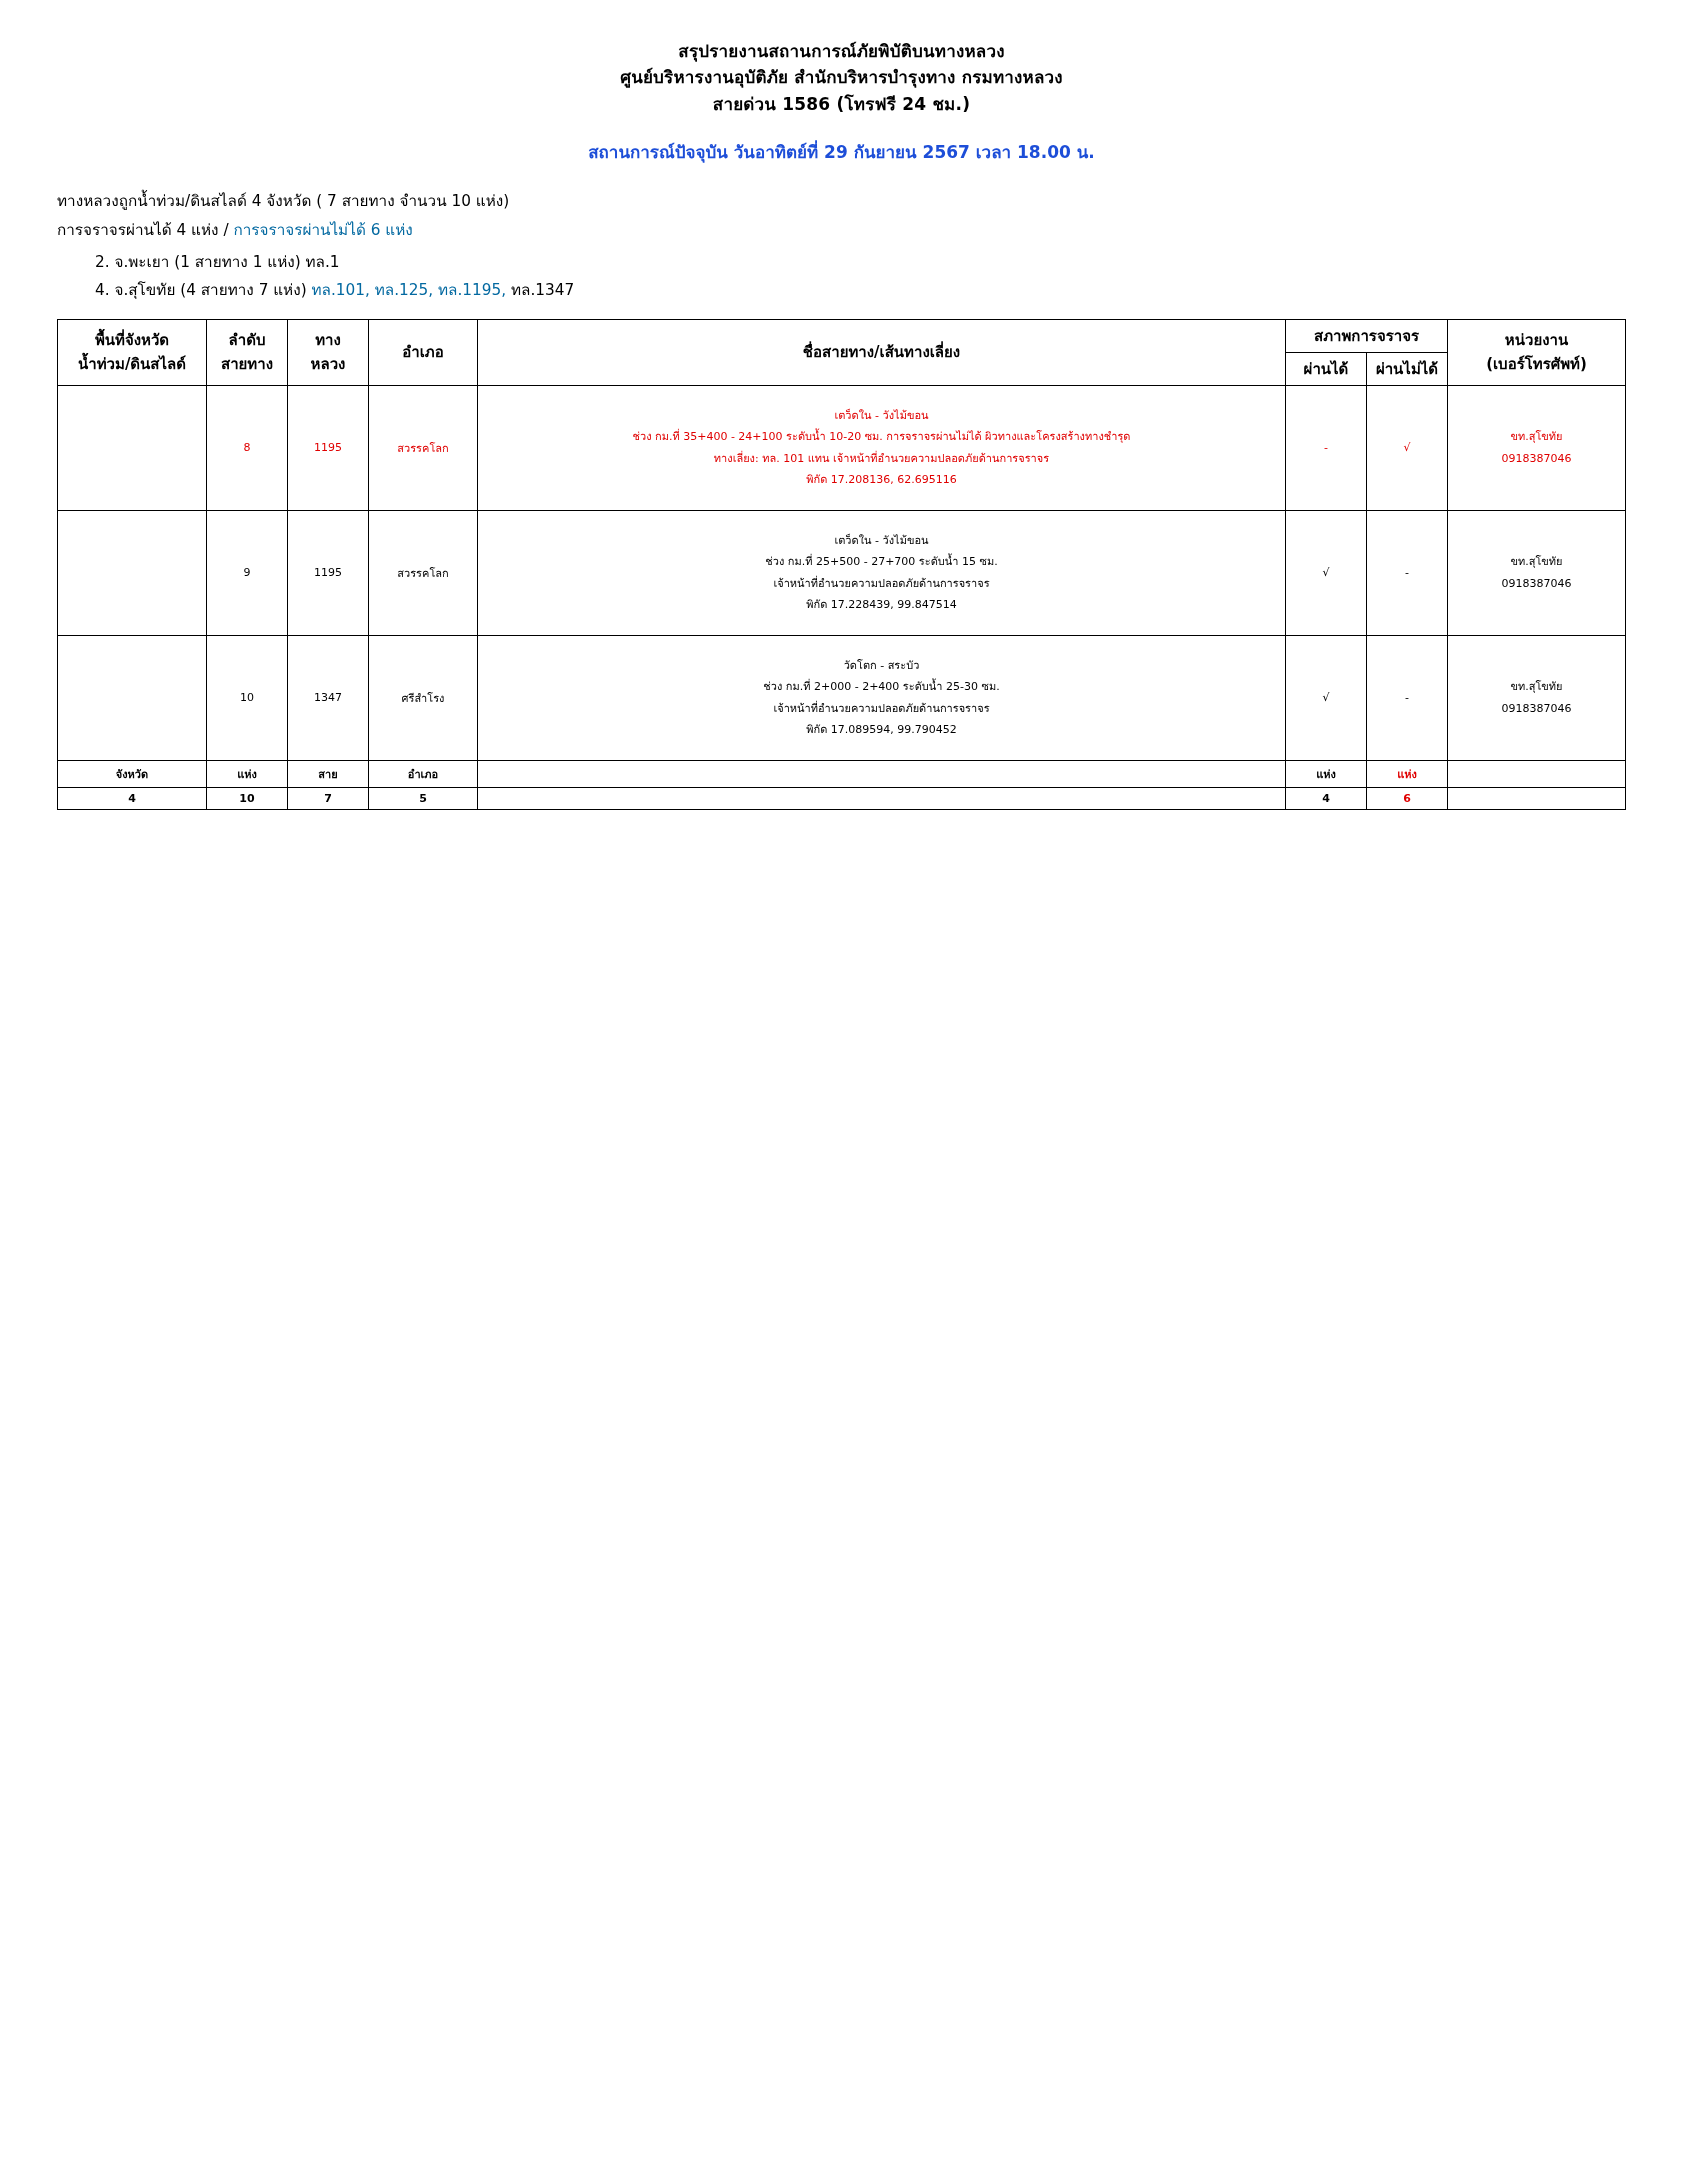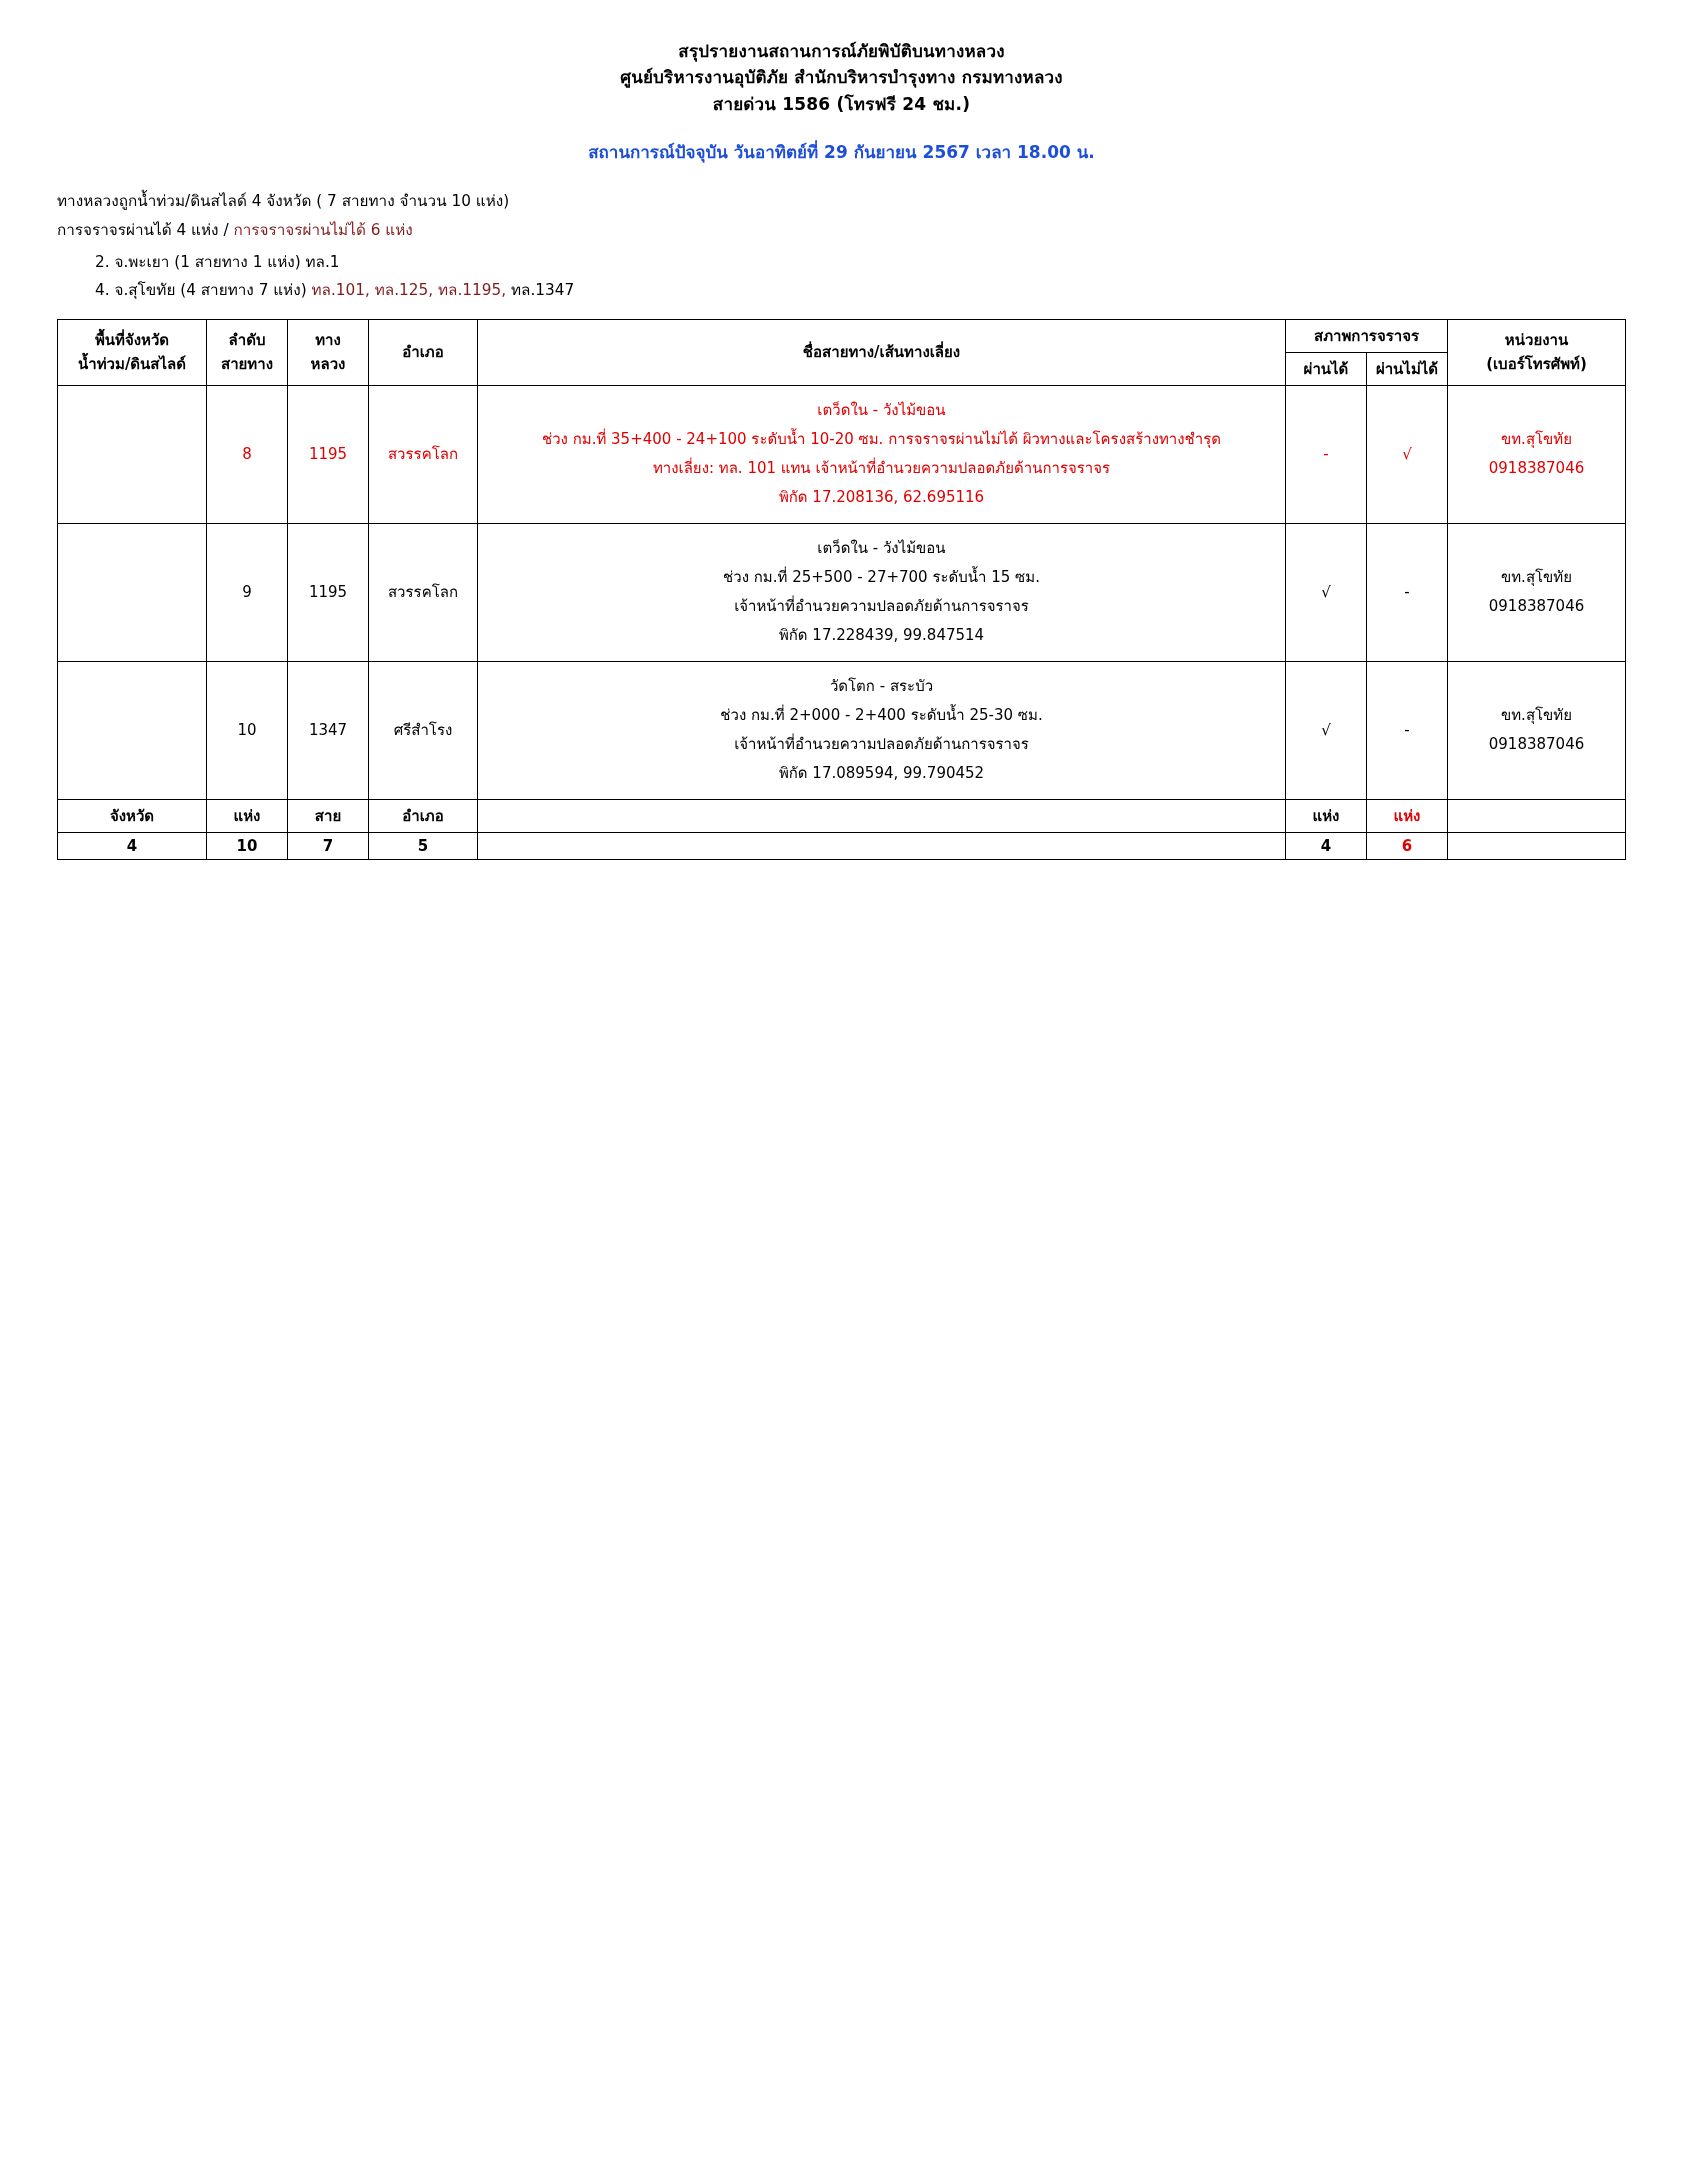--- a/index.html
+++ b/index.html
@@ -34,40 +34,40 @@
     font-weight: bold;
     color: #1d4ed8;
     margin-top: 22px;
   }
   .intro {
     margin-top: 22px;
     font-size: 15.3px;
     line-height: 1.85;
   }
   .intro .red {
-    color: #7f1d1d;
+    color: #0369a1;
   }
   .intro-list {
     margin-top: 4px;
     padding-left: 38px;
   }
   .intro-list .li {
     font-size: 15.3px;
     line-height: 1.85;
   }
   table.main {
     width: 100%;
     border-collapse: collapse;
     margin-top: 14px;
     table-layout: fixed;
   }
   table.main th, table.main td {
     border: 1px solid #000000;
     padding: 4px 4px;
-    font-size: 15px;
+    font-size: 11px;
     text-align: center;
     vertical-align: middle;
   }
   table.main th {
     font-weight: bold;
     font-size: 15px;
   }
   .col-prov   { width: 149px; }
   .col-order  { width: 81px; }
   .col-hw     { width: 81px; }

